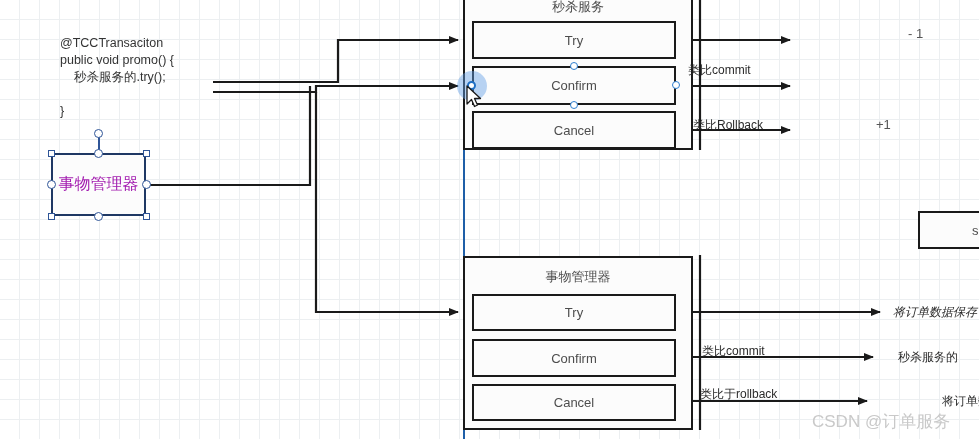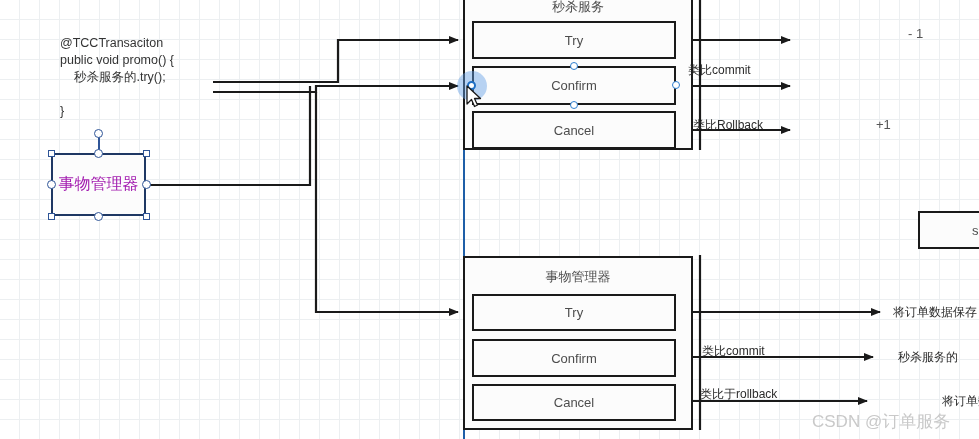--- a/index.html
+++ b/index.html
@@ -271,21 +271,21 @@
   </div>
 
   <div class="label anno" style="left:688px; top:62px;">类比commit</div>
   <div class="label anno" style="left:693px; top:117px;">类比Rollback</div>
   <div class="label anno" style="left:702px; top:343px;">类比commit</div>
   <div class="label anno" style="left:700px; top:386px;">类比于rollback</div>
 
   <div class="label num" style="left:908px; top:25px;">- 1</div>
   <div class="label num" style="left:876px; top:116px;">+1</div>
 
-  <div class="label anno" style="left:893px; top:304px;">将订单数据保存</div>
+  <div class="label anno" style="left:893px; top:304px;font-style:italic;">将订单数据保存</div>
   <div class="label anno" style="left:898px; top:349px;">秒杀服务的</div>
   <div class="label anno" style="left:942px; top:393px;">将订单数据从</div>
 
   <div class="node" style="left:918px; top:211px; width:90px; height:38px; justify-content:flex-start; padding-left:52px;">
     <span>s</span>
   </div>
 
   <div class="watermark" style="left:812px; top:410px;">CSDN @订单服务</div>
 
 </div>

